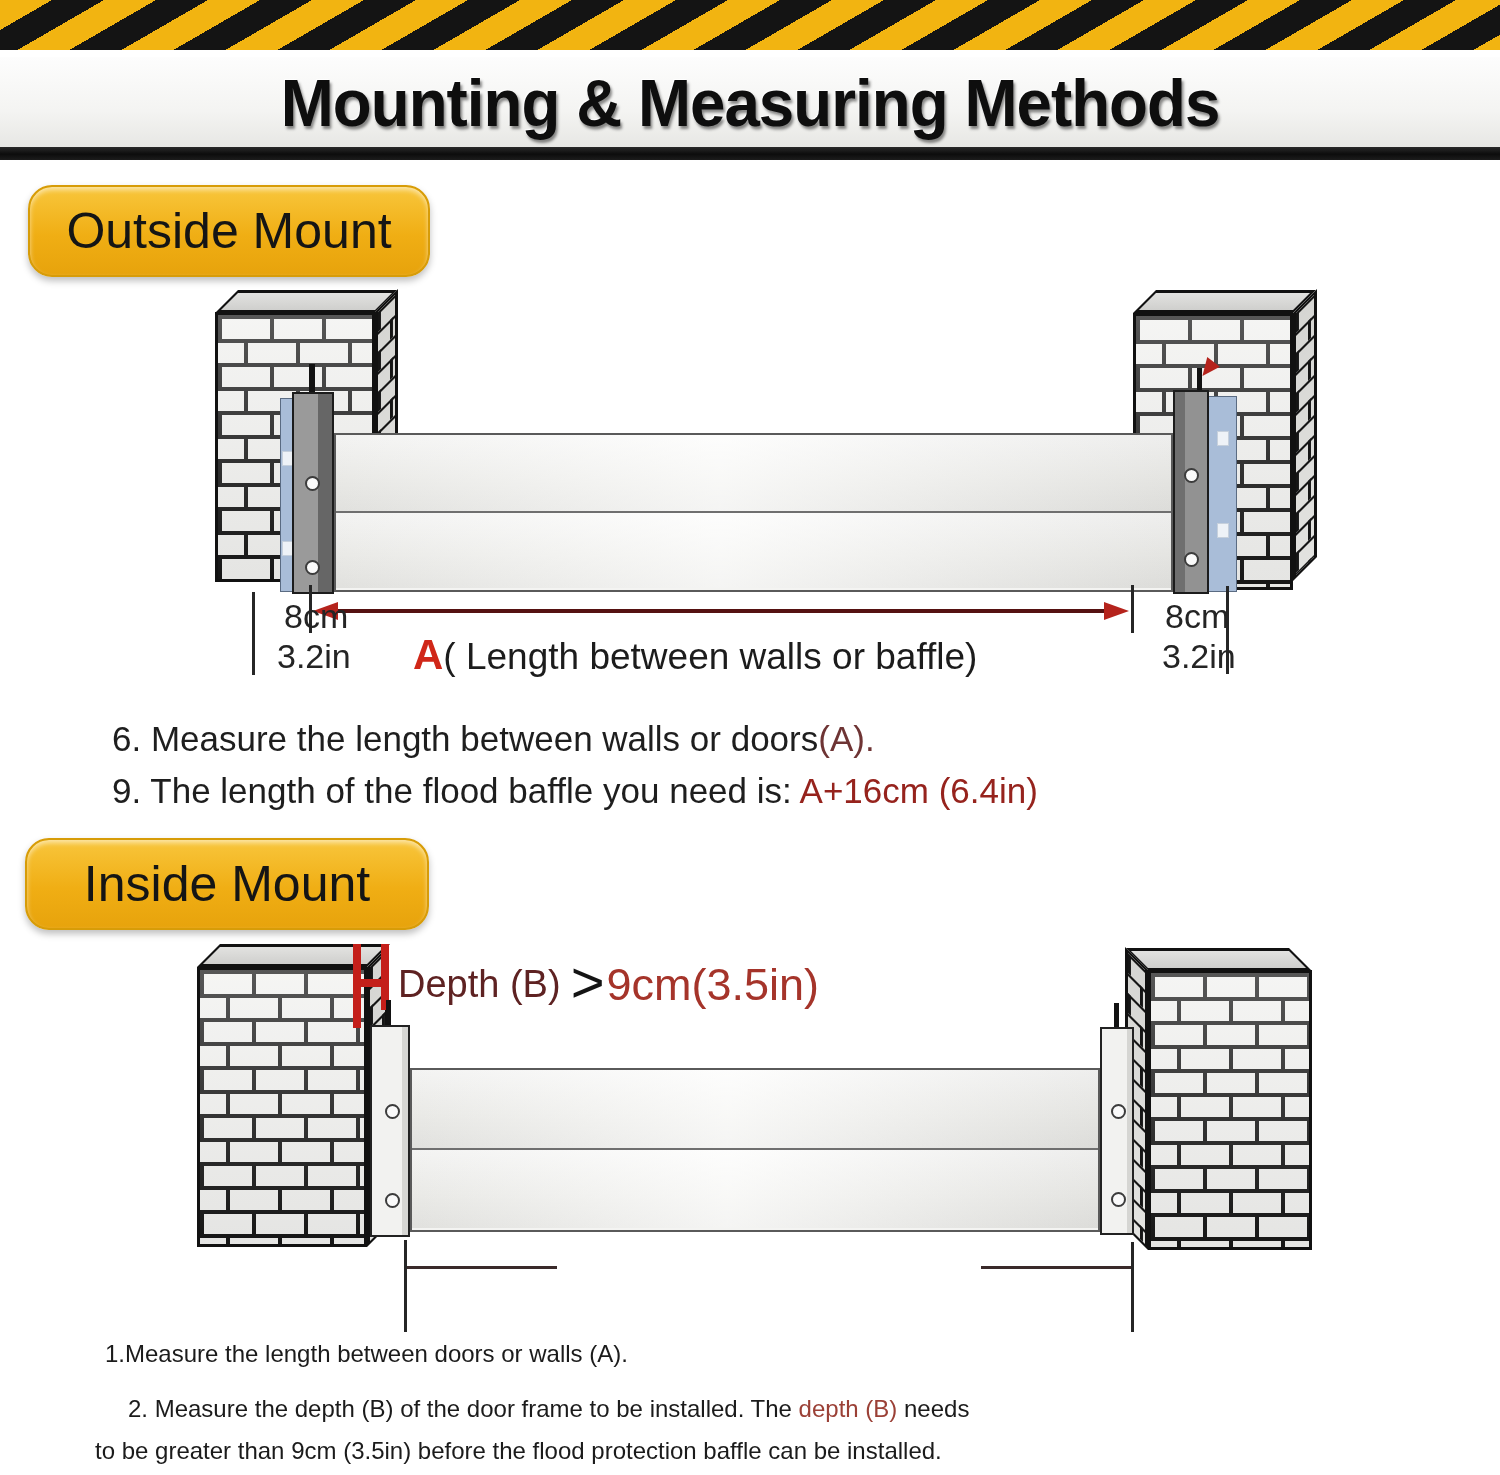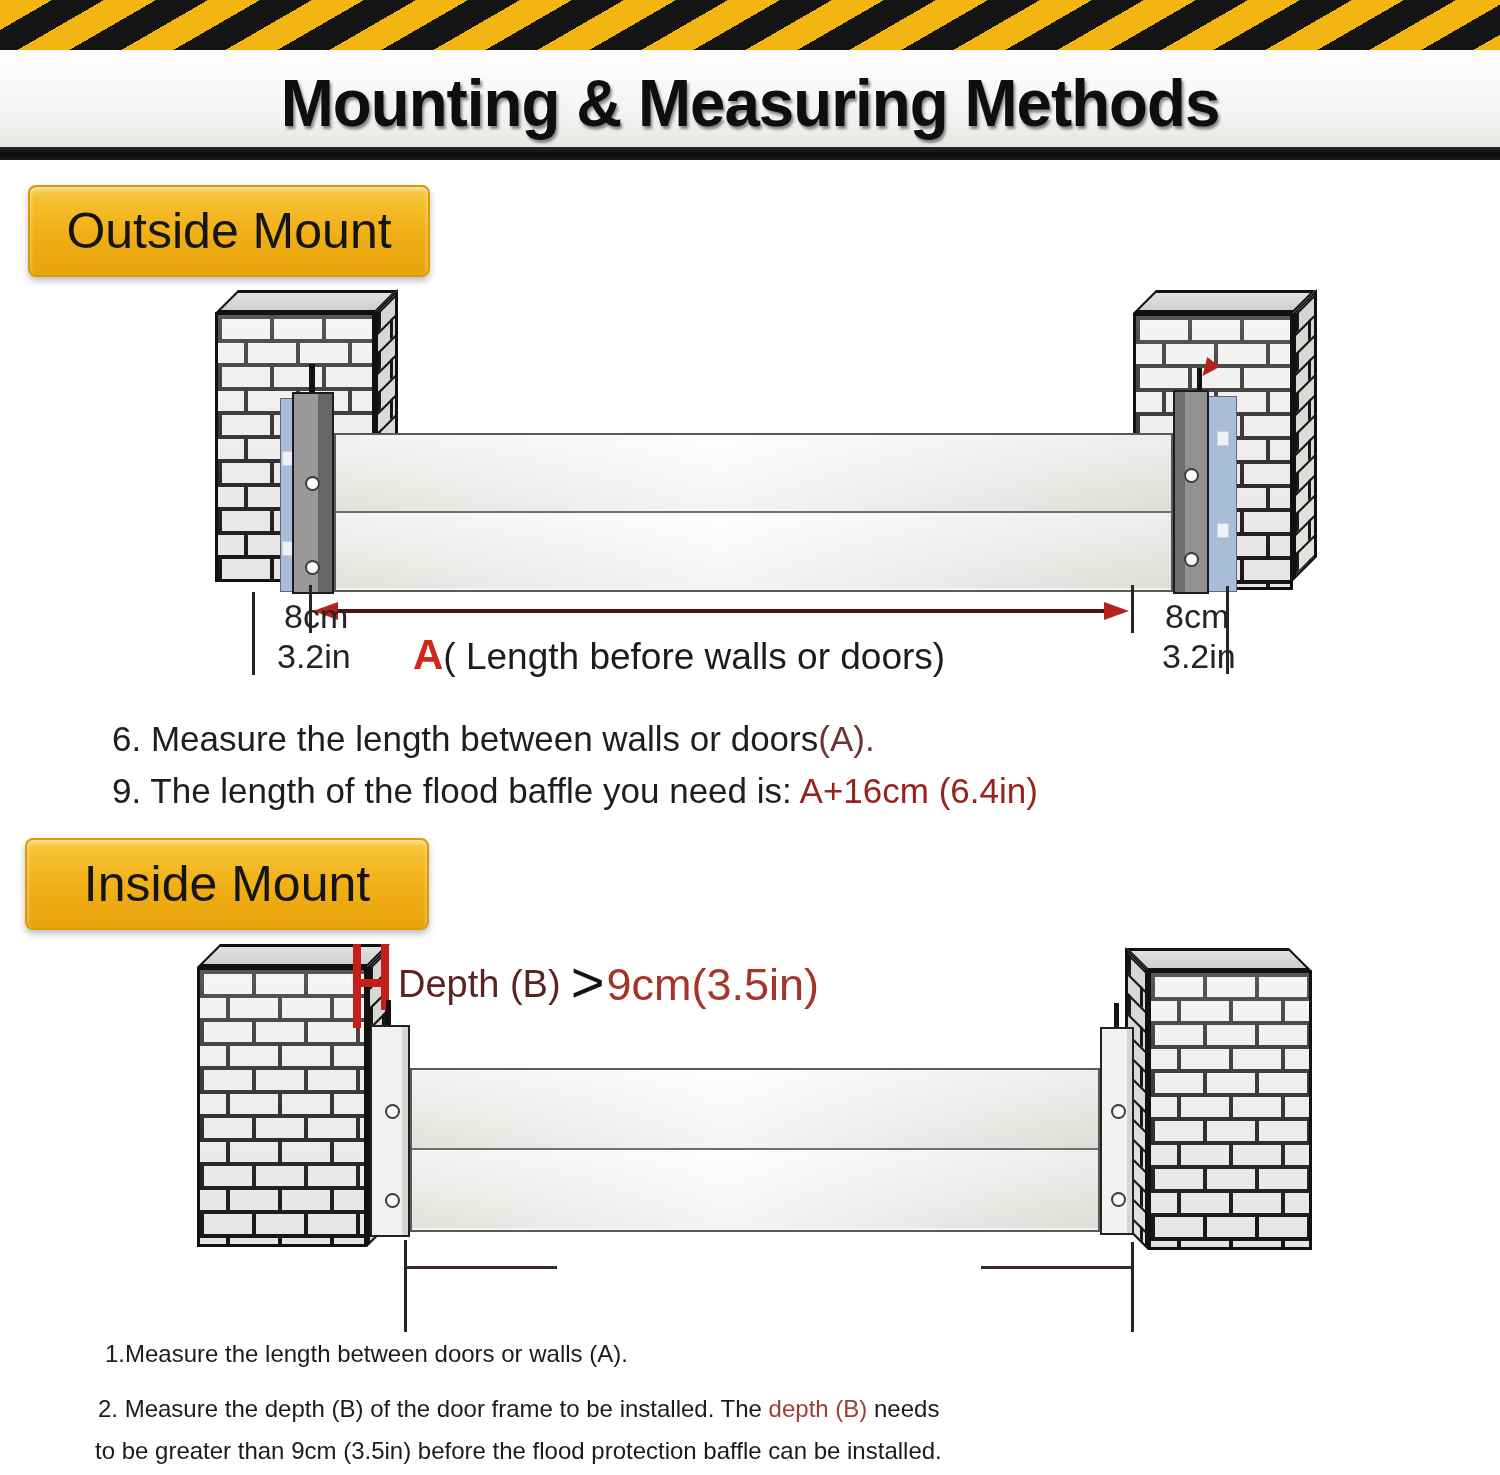--- a/index.html
+++ b/index.html
@@ -28,21 +28,21 @@
     transform:scaleX(.95);
     text-shadow:2px 3px 3px rgba(0,0,0,.45),-1px -1px 1px rgba(255,255,255,.9);
     white-space:nowrap;
   }
   .black-bar{left:0;top:147px;width:1500px;height:13px;
     background:linear-gradient(180deg,#2a2a2a,#0c0c0c 55%,#1c1c1c);}
 
   
   .badge{
     background:linear-gradient(180deg,#f8c63c 0%,var(--badge-yellow,#f0ae14) 55%,#e7a30c 100%);
-    border:2px solid #d79c08;border-radius:8px;
+    border:2px solid #d79c08;border-radius:24px;
     box-shadow:inset 0 3px 5px rgba(255,255,255,.55),0 4px 7px rgba(0,0,0,.25);
     display:flex;align-items:center;justify-content:center;
     font-size:50px;color:#151515;white-space:nowrap;
   }
 
   
   .pillar-front{
     background-color:#f1f1ef;
     background-image:
       linear-gradient(180deg,rgba(255,255,255,.28),rgba(0,0,0,.05)),
@@ -164,21 +164,21 @@
   <div class="abs dim-line" style="left:335px;top:609px;width:772px;"></div>
   <div class="abs ah left" style="left:313px;top:602px;"></div>
   <div class="abs ah right" style="left:1104px;top:602px;"></div>
 
   <div class="abs dim-text" style="left:260px;top:597px;">8cm</div>
   <div class="abs dim-text" style="left:253px;top:637px;">3.2in</div>
   <div class="abs dim-text" style="left:1141px;top:597px;">8cm</div>
   <div class="abs dim-text" style="left:1138px;top:637px;">3.2in</div>
 
   <div class="abs span-label" style="left:413px;top:631px;">
-    <span class="big-a">A</span><span>( Length before walls or doors)</span>
+    <span class="big-a">A</span><span>( Length between walls or baffle)</span>
   </div>
 
   <div class="abs step" style="left:112px;top:719px;">
     <span>6. Measure the length between walls or doors</span><span class="hl-soft">(A).</span>
   </div>
   <div class="abs step" style="left:112px;top:771px;">
     <span>9. The length of the flood baffle you need is: </span><span class="hl">A+16cm (6.4in)</span>
   </div>
 
   <div class="abs badge" style="left:25px;top:838px;width:400px;height:88px;">
@@ -218,18 +218,18 @@
     <div class="panel top" style="height:80px;"></div>
     <div class="panel" style="height:78px;"></div>
   </div>
 
   <div class="abs tick" style="left:404px;top:1240px;height:92px;"></div>
   <div class="abs tick" style="left:1131px;top:1242px;height:90px;"></div>
   <div class="abs" style="left:407px;top:1266px;width:150px;height:3px;background:#3a2a2a;"></div>
   <div class="abs" style="left:981px;top:1266px;width:150px;height:3px;background:#3a2a2a;"></div>
 
   <div class="abs bstep" style="left:105px;top:1340px;">1.Measure the length between doors or walls (A).</div>
-  <div class="abs bstep" style="left:98px;top:1395px;">
+  <div class="abs bstep" style="left:128px;top:1395px;">
     <span>2. Measure the depth (B) of the door frame to be installed. The </span><span class="hl">depth (B)</span><span> needs</span>
   </div>
   <div class="abs bstep" style="left:95px;top:1437px;">to be greater than 9cm (3.5in) before the flood protection baffle can be installed.</div>
 
 </div>
 
 </body></html>

